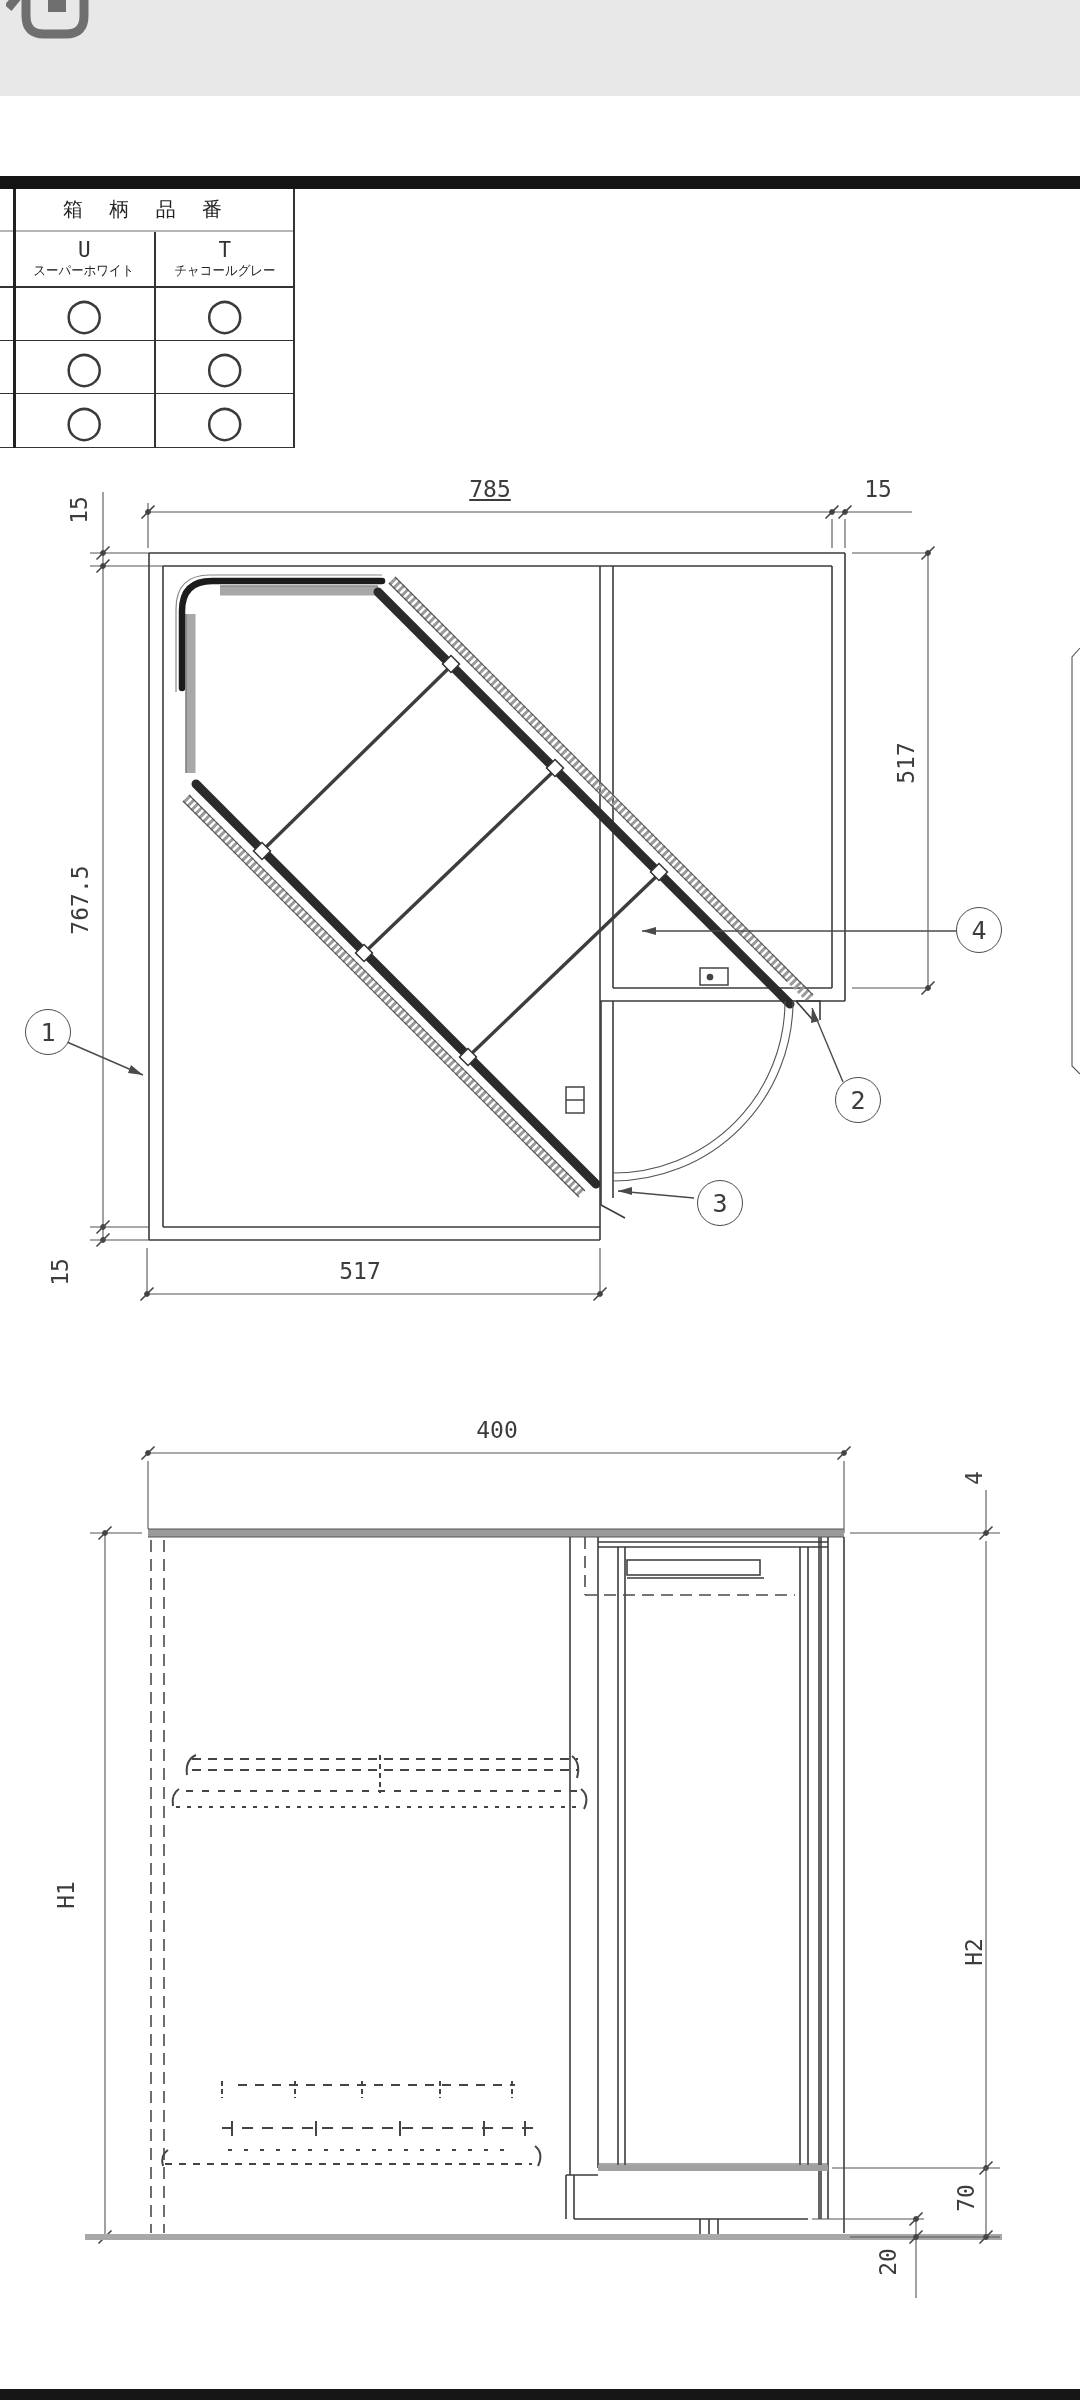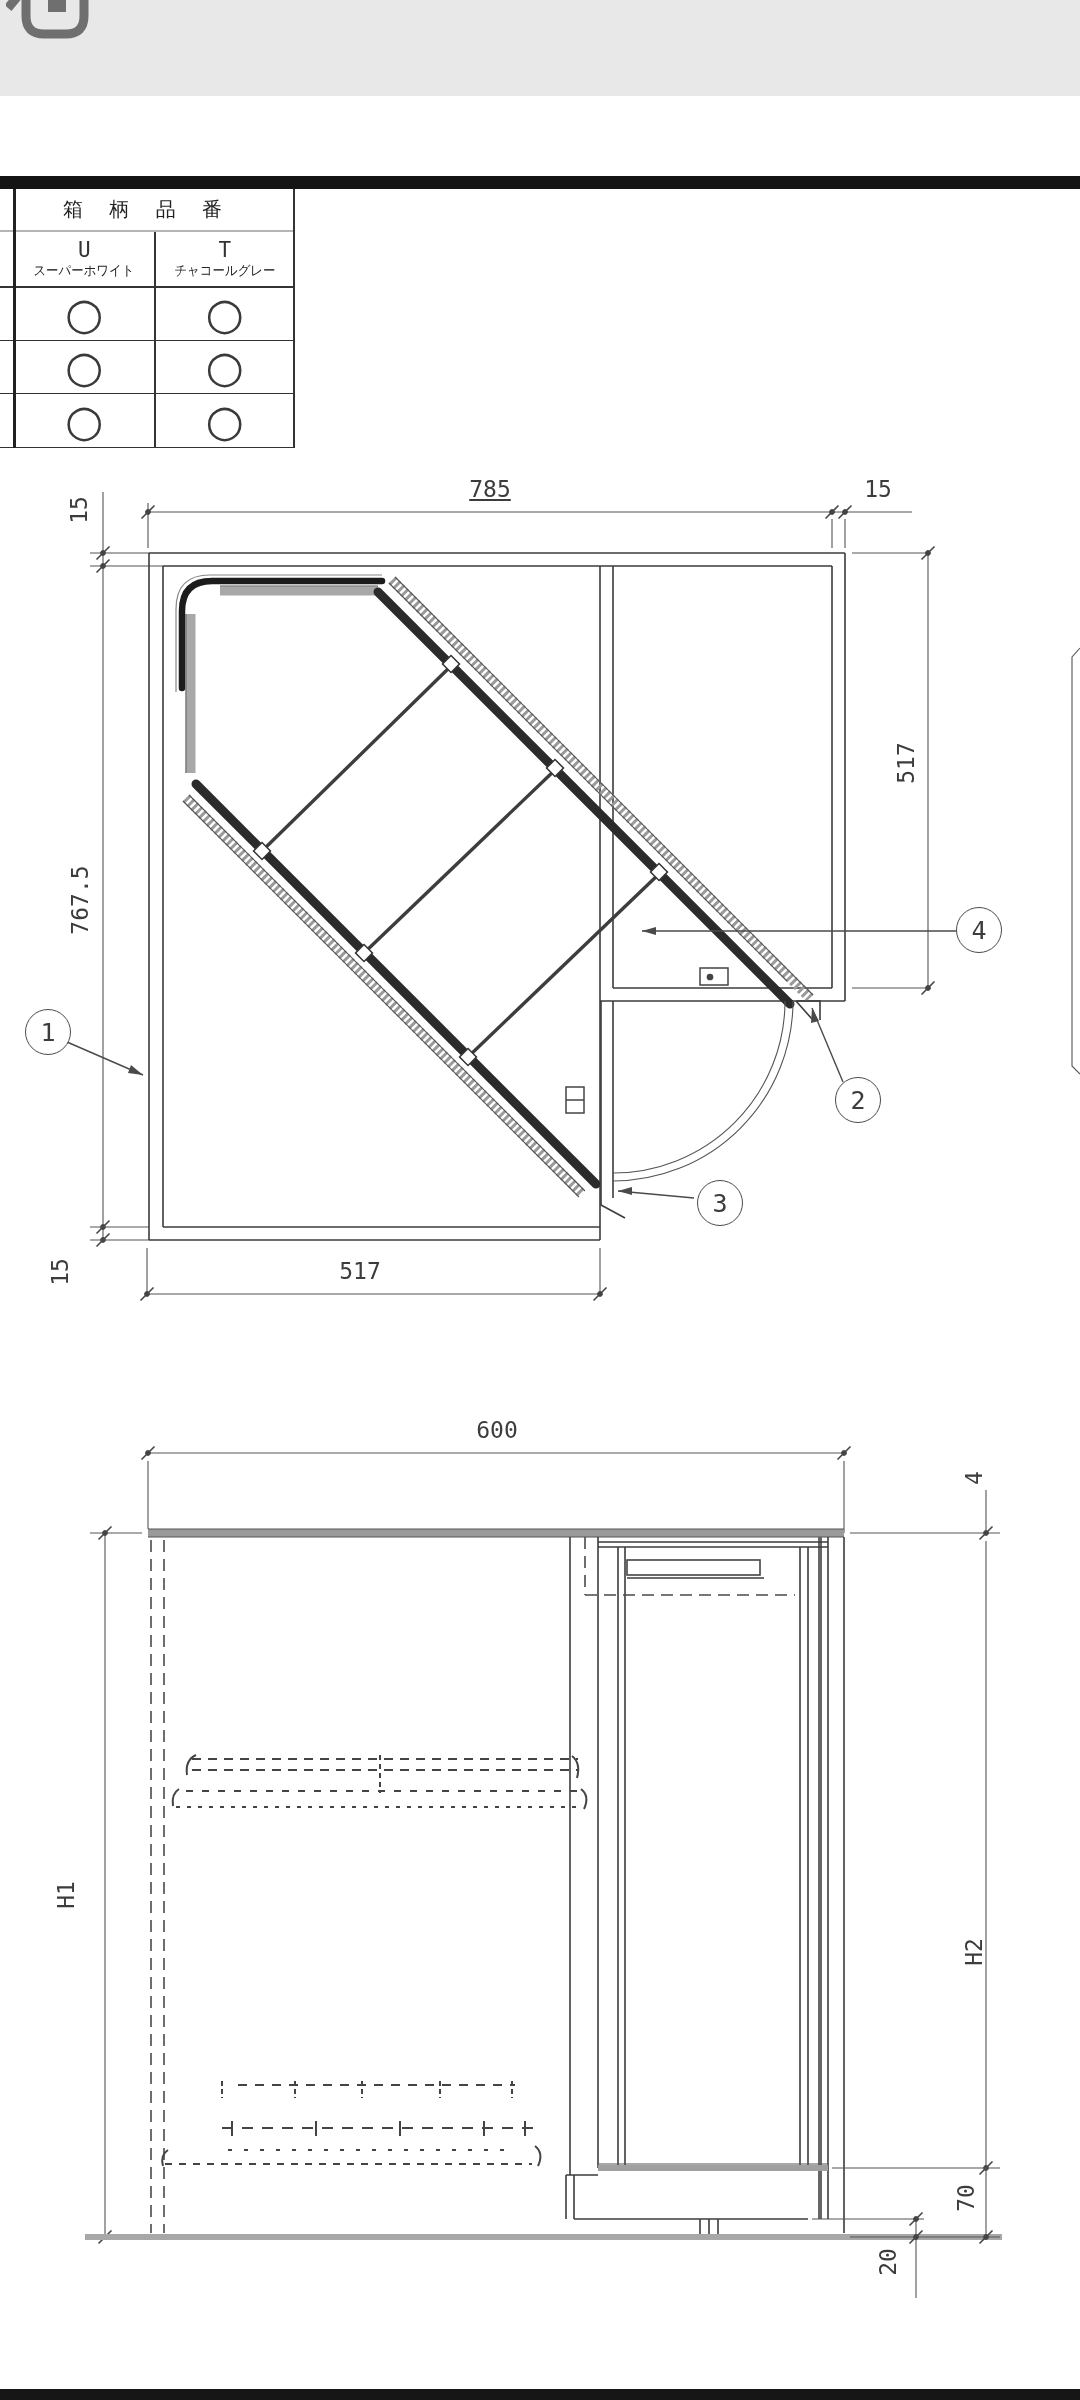--- a/index.html
+++ b/index.html
@@ -265,21 +265,21 @@
 </svg>
 
 <span class="dim" style="left:490px;top:489px;text-decoration:underline;">785</span>
 <span class="dim" style="left:878px;top:489px;">15</span>
 <span class="dim vdim" style="left:79px;top:510px;">15</span>
 <span class="dim vdim" style="left:80px;top:900px;">767.5</span>
 <span class="dim vdim" style="left:60px;top:1272px;">15</span>
 <span class="dim" style="left:360px;top:1271px;">517</span>
 <span class="dim vdim" style="left:906px;top:763px;">517</span>
 
-<span class="dim" style="left:497px;top:1430px;">600</span>
+<span class="dim" style="left:497px;top:1430px;">400</span>
 <span class="dim vdim" style="left:974px;top:1478px;">4</span>
 <span class="dim vdim" style="left:66px;top:1895px;">H1</span>
 <span class="dim vdim" style="left:974px;top:1952px;">H2</span>
 <span class="dim vdim" style="left:966px;top:2198px;">70</span>
 <span class="dim vdim" style="left:888px;top:2262px;">20</span>
 
 <div class="callout" style="left:25px;top:1009px;">1</div>
 <div class="callout" style="left:835px;top:1077px;">2</div>
 <div class="callout" style="left:697px;top:1180px;">3</div>
 <div class="callout" style="left:956px;top:907px;">4</div>

